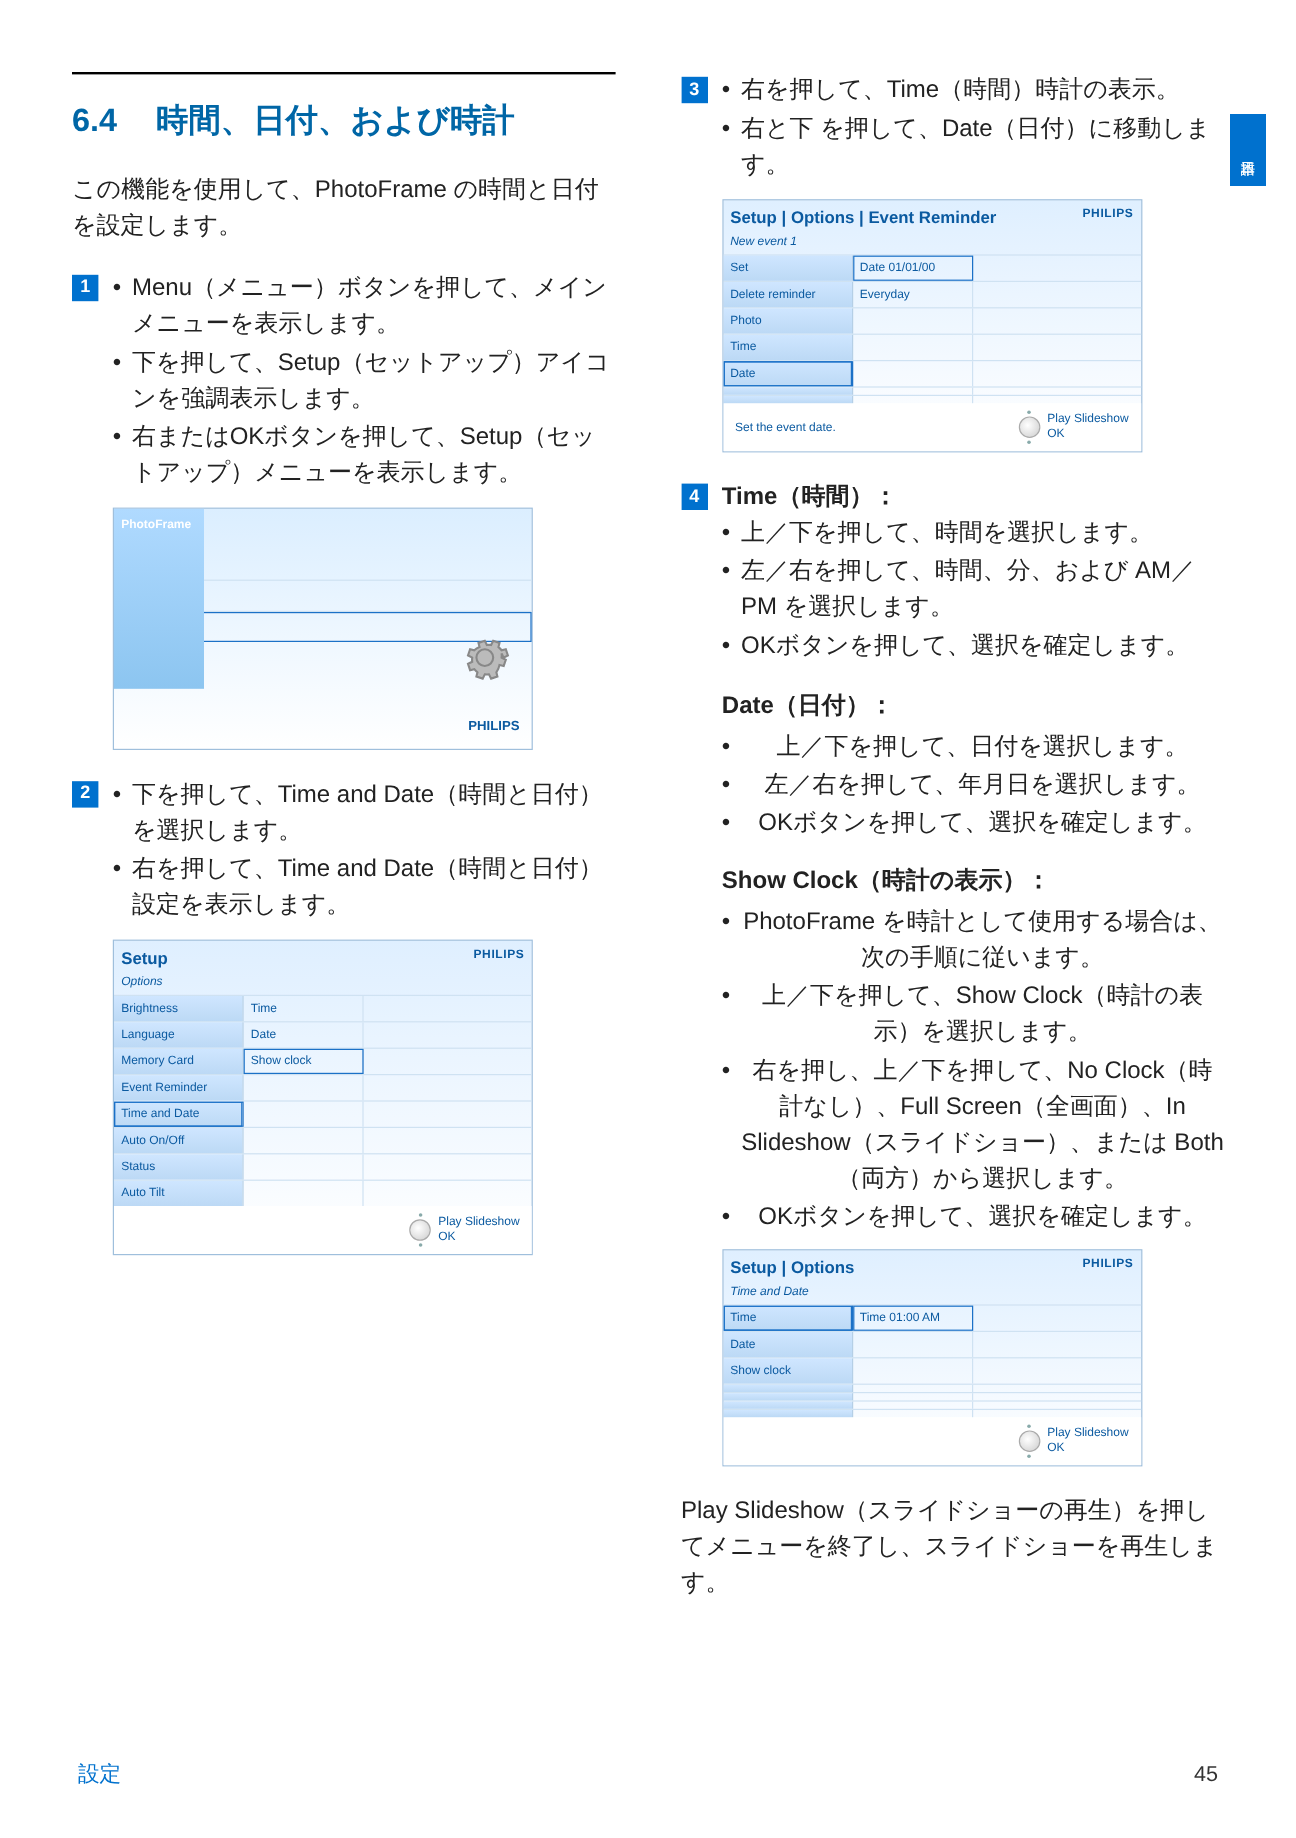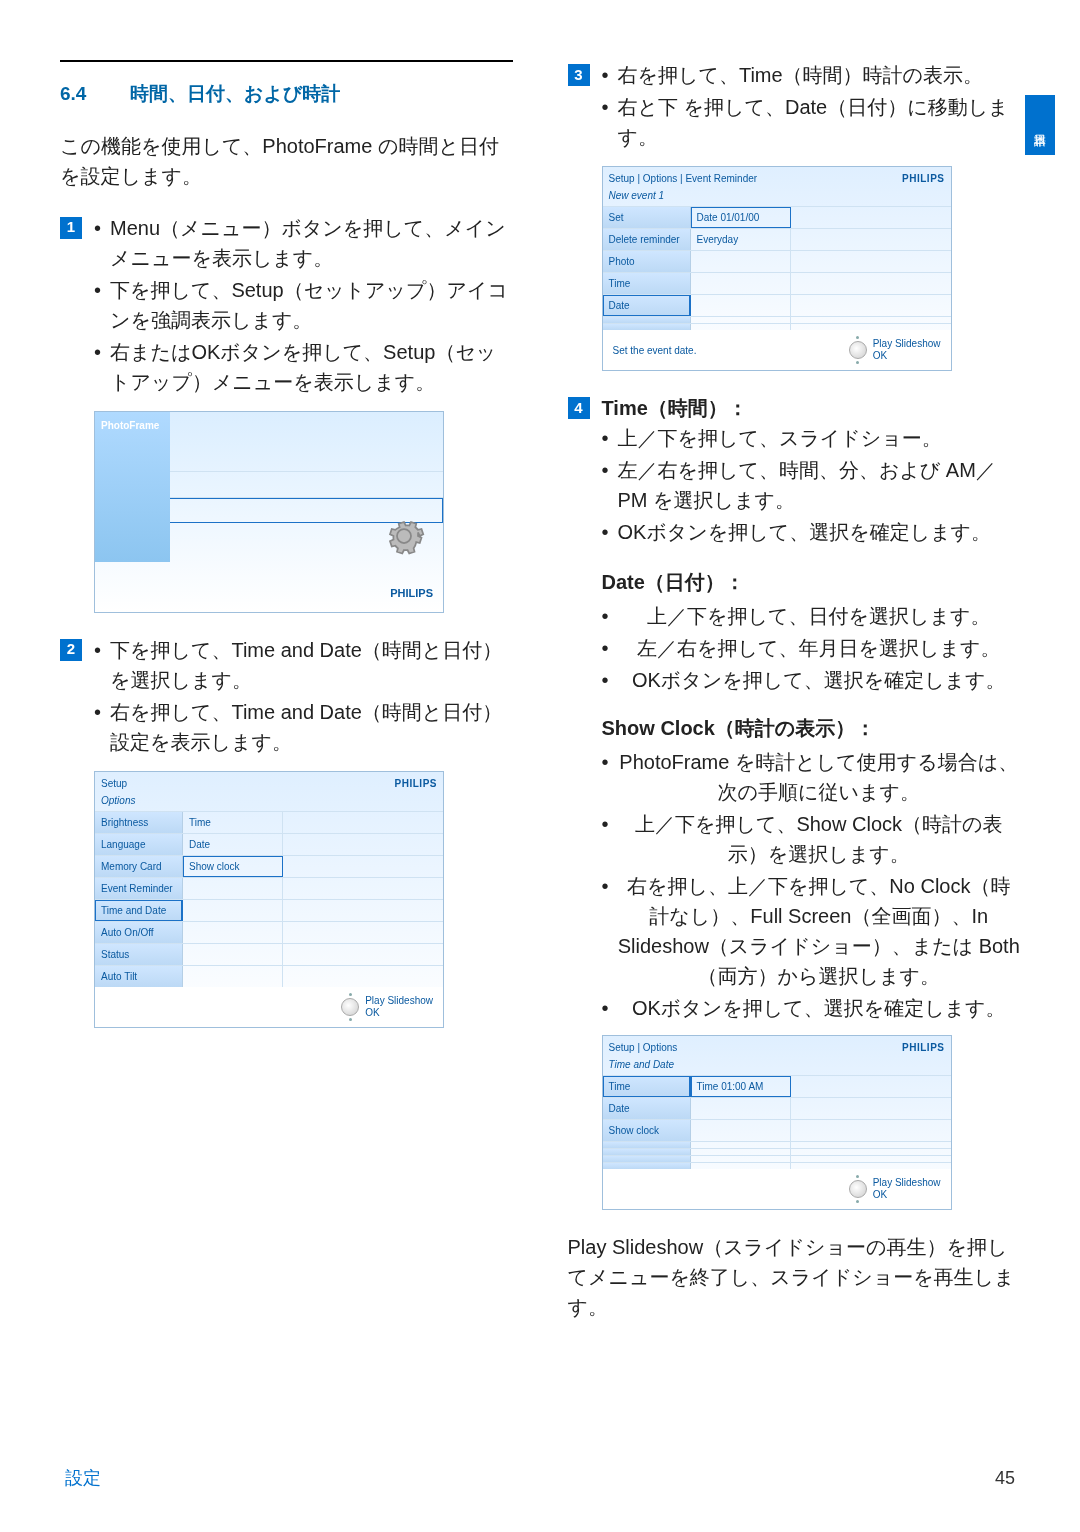--- a/index.html
+++ b/index.html
@@ -20,21 +20,21 @@
   }
   .col { flex: 1; }
   hr.top {
     border: none;
     border-top: 2px solid #000;
     margin-bottom: 18px;
   }
   .sec-title {
     color: #0066a6;
     font-weight: bold;
-    font-size: 19px;
+    font-size: 27px;
     margin-bottom: 22px;
   }
   .sec-title .num { display: inline-block; width: 70px; }
   p.intro { margin-bottom: 22px; }
   .step {
     display: flex;
     align-items: flex-start;
     gap: 12px;
     margin-bottom: 8px;
   }
@@ -78,31 +78,32 @@
     margin: 12px 0 22px 34px;
     border: 1px solid #9fbfdc;
     width: 350px;
     font-size: 10px;
     background: linear-gradient(#dfefff, #fff);
     position: relative;
   }
   .shot-crumb {
     color: #0b5aa0;
     padding: 4px 6px 2px 6px;
-    font-size: 10px;
+    font-size: 14px;
+    font-weight: bold;
   }
   .shot-sub {
     color: #0b5aa0;
     padding: 0 6px 3px 6px;
     font-size: 10px;
     font-style: italic;
   }
   .shot-row { display: flex; border-top: 1px solid #cfe2f2; }
   .shot-left {
-    width: 88px;
+    width: 108px;
     padding: 3px 6px;
     color: #0b5aa0;
     background: linear-gradient(#cfe6ff,#bcd9f5);
     border-right: 1px solid #b5cfe6;
   }
   .shot-left.sel {
     background: linear-gradient(#cfe6ff,#bcd9f5);
     outline: 1px solid #1b71c7;
     outline-offset: -1px;
     color: #0b5aa0;
@@ -390,21 +391,21 @@
           </div>
         </div>
       </div>
     </div>
 
     <div class="step">
       <span class="step-badge">4</span>
       <div class="step-content">
         <div class="inline-bold">Time（時間）：</div>
         <ul class="b">
-          <li>上／下を押して、スライドショー。</li>
+          <li>上／下を押して、時間を選択します。</li>
           <li>左／右を押して、時間、分、および AM／PM を選択します。</li>
           <li>OKボタンを押して、選択を確定します。</li>
         </ul>
       </div>
     </div>
 
     <div class="sub-head">Date（日付）：</div>
     <ul class="b sub-ul">
       <li>上／下を押して、日付を選択します。</li>
       <li>左／右を押して、年月日を選択します。</li>

